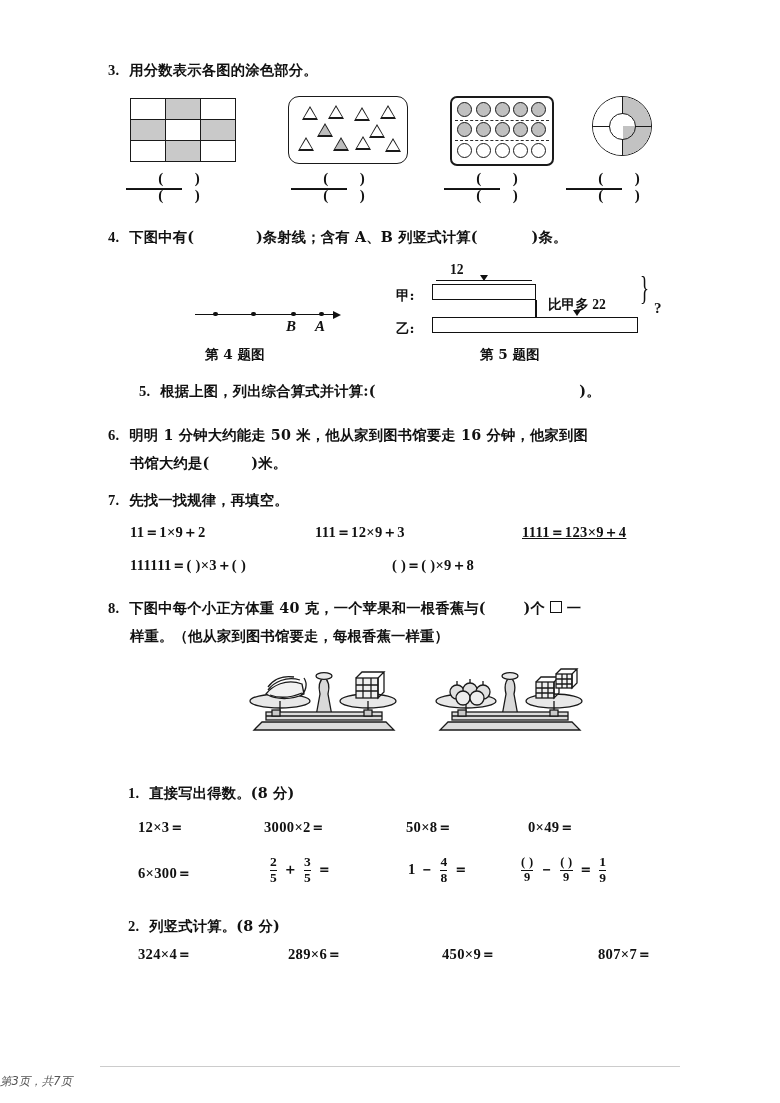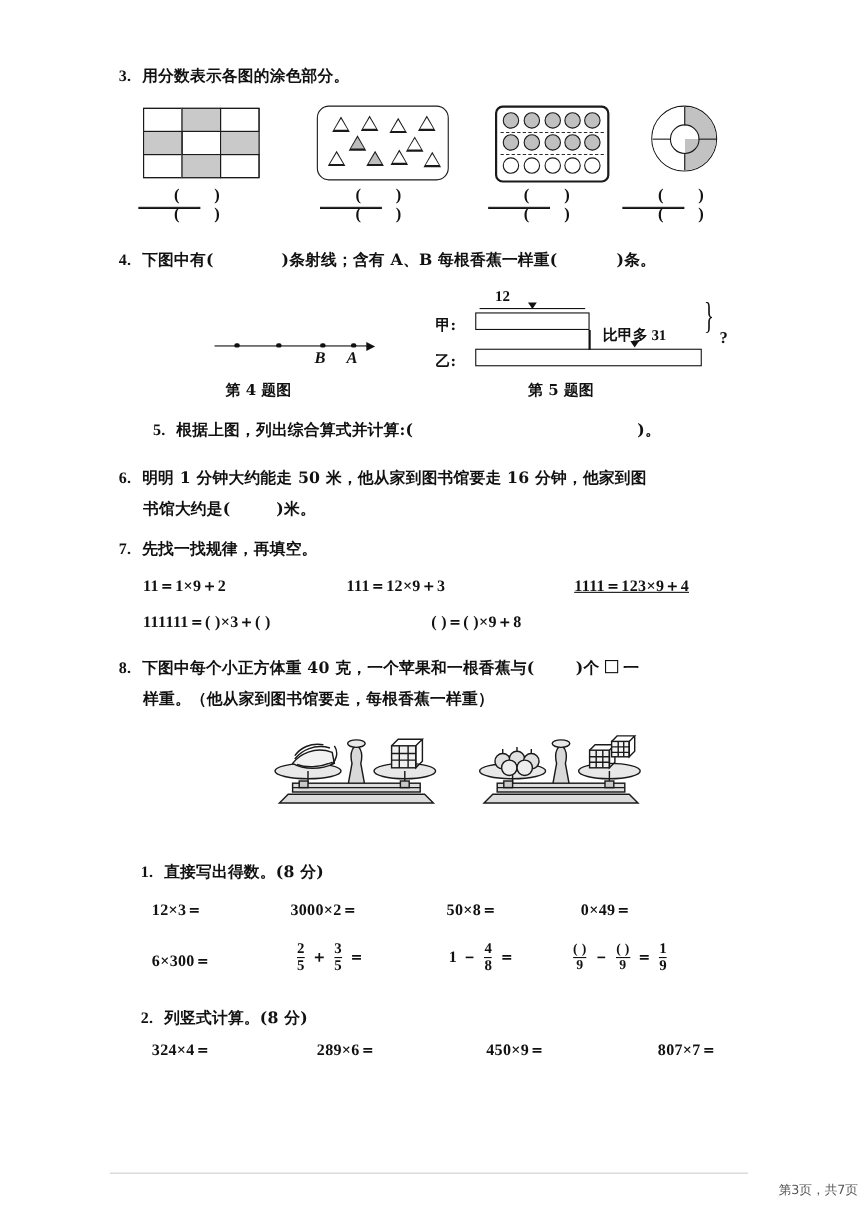--- a/index.html
+++ b/index.html
@@ -74,22 +74,22 @@
   .numlab{position:absolute;font-family:"Liberation Serif",serif;font-weight:700;font-size:13.6px;}
   .brace{position:absolute;font-family:"Liberation Serif",serif;font-size:34px;
          transform:scaleX(.55);transform-origin:left center;font-weight:400;}
   .tick{position:absolute;width:0;height:0;border-left:4px solid transparent;
         border-right:4px solid transparent;border-bottom:6px solid #111;}
 
   
   .scale{position:absolute;}
 
   
-  .footer{position:absolute;left:0;bottom:14px;width:780px;text-align:right;
-          font-family:"DejaVu Sans","Liberation Sans",sans-serif;font-size:11.5px;color:#555;}
+  .footer{position:absolute;left:0;bottom:14px;width:780px;text-align:left;
+          font-family:"DejaVu Sans","Liberation Sans",sans-serif;font-size:11.5px;color:#555;font-style:italic;}
   .footline{position:absolute;left:100px;right:100px;bottom:36px;height:0;border-top:1px solid #ccc;}
 
   .sechead{position:absolute;font-family:"DejaVu Sans","Liberation Sans",sans-serif;
            font-weight:700;font-size:16.5px;letter-spacing:.5px;}
 
   
   .ifr{display:inline-block;vertical-align:middle;text-align:center;font-size:13.5px;
        line-height:1.08;margin:0 2px;position:relative;top:-1px;}
   .ifr .t{display:block;}
   .ifr .b{display:block;border-top:1.4px solid #111;}
@@ -204,21 +204,21 @@
       <div class="n">(        )</div>
       <div class="bar"></div>
       <div class="d">(        )</div>
     </div>
   </div>
 
   <div class="q" style="left:108px;top:227px;white-space:nowrap;">
     <span class="qnum">4.</span>
     <span class="cn" style="margin-left:6px;">下图中有(</span>
     <span class="blank" style="width:54px;"></span>
-    <span class="cn">)条射线；含有 A、B 每根香蕉一样重(</span>
+    <span class="cn">)条射线；含有 A、B 列竖式计算(</span>
     <span class="blank" style="width:46px;"></span>
     <span class="cn">)条。</span>
   </div>
 
   <div class="rayfig" style="left:195px;top:300px;width:160px;height:40px;">
     <div class="rayline" style="left:0;top:14px;width:140px;"></div>
     <span class="arrow" style="left:138px;top:10.5px;"></span>
     <span class="pt" style="left:18px;top:11.7px;"></span>
     <span class="pt" style="left:56px;top:11.7px;"></span>
     <span class="pt" style="left:96px;top:11.7px;"></span>
@@ -230,21 +230,21 @@
 
   <div class="bardia" style="left:396px;top:262px;width:250px;height:80px;">
     <span class="barlab" style="left:0;top:25px;">甲:</span>
     <span class="barlab" style="left:0;top:58px;">乙:</span>
     <span class="numlab" style="left:54px;top:0px;">12</span>
     <div class="bar" style="left:36px;top:22px;width:104px;height:16px;"></div>
     <div class="bar" style="left:36px;top:55px;width:206px;height:16px;"></div>
     <div class="bar" style="left:139px;top:38px;width:1.5px;height:18px;border:none;background:#111;"></div>
     <div style="position:absolute;left:40px;top:18px;width:96px;height:0;border-top:1.4px solid #111;"></div>
     <span class="tick" style="left:84px;top:13px;transform:rotate(180deg);"></span>
-    <span class="numlab" style="left:152px;top:34px;">比甲多 31</span>
+    <span class="numlab" style="left:152px;top:34px;">比甲多 22</span>
     <span class="tick" style="left:177px;top:48px;transform:rotate(180deg);"></span>
     <div class="brace" style="left:244px;top:7px;">}</div>
     <span class="numlab" style="left:258px;top:38px;font-size:15px;">?</span>
   </div>
   <div class="figcap" style="left:480px;top:346px;">第 5 题图</div>
 
   <div class="q" style="left:108px;top:381px;white-space:nowrap;margin-left:31px;">
     <span class="qnum">5.</span>
     <span class="cn" style="margin-left:6px;">根据上图，列出综合算式并计算:(</span>
     <span class="blank" style="width:196px;"></span>

